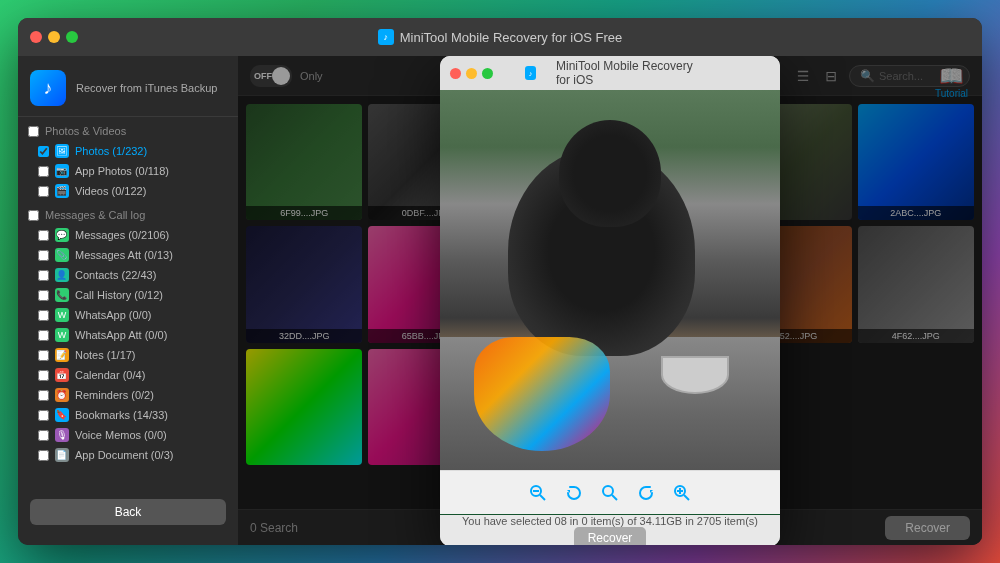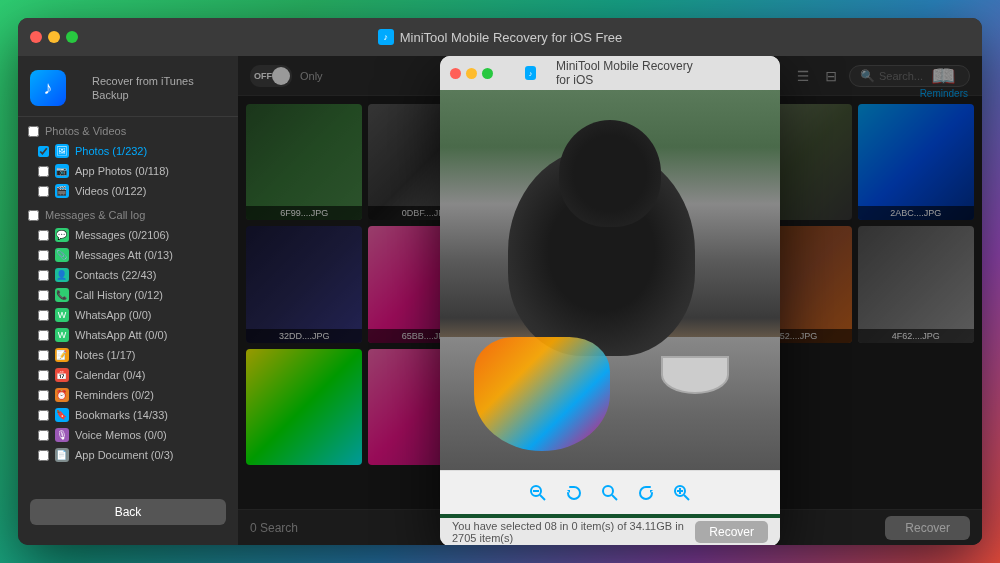--- a/index.html
+++ b/index.html
@@ -104,21 +104,20 @@
       align-items: center;
       justify-content: center;
       color: white;
       font-size: 18px;
       flex-shrink: 0;
     }
     .sidebar-title {
       font-size: 11px;
       color: #aaa;
       line-height: 1.3;
-      margin-left: 16px;
     }
 
     .sidebar-section-label {
       font-size: 11px;
       color: #888;
       padding: 8px 10px 4px;
       display: flex;
       align-items: center;
       gap: 6px;
     }
@@ -472,21 +471,22 @@
       justify-content: center;
     }
 
     .modal-footer {
       height: 32px;
       background: #e8e8e8;
       display: flex;
       align-items: center;
       justify-content: space-between;
       padding: 0 12px;
-      border-top: 4px solid #14532d;
+      border-top: 1px solid #14532d;
+      flex-direction: column;
     }
     .modal-status {
       font-size: 11px;
       color: #555;
     }
     .modal-recover-btn {
       background: #aaa;
       border: none;
       border-radius: 5px;
       color: white;
@@ -662,21 +662,21 @@
           <button class="view-btn">⊟</button>
           <div class="search-box">
             <span>🔍</span>
             <input type="text" placeholder="Search..." style="">
           </div>
         </div>
       </div>
 
       <button class="tutorial-btn">
         <span class="tutorial-icon">📖</span>
-        <span>Reminders</span>
+        <span>Tutorial</span>
       </button>
 
       <div class="photo-grid" id="photo-grid">
       <div class="photo-cell thumb-bg-7">
             <div style="width: 100%; height: 100%; opacity: 0.7;"></div>
             <div class="photo-label">6F99....JPG</div>
           </div>
           <div class="photo-cell thumb-bg-2">
             <div style="width: 100%; height: 100%; opacity: 0.7;"></div>
             <div class="photo-label">0DBF....JPG</div>

